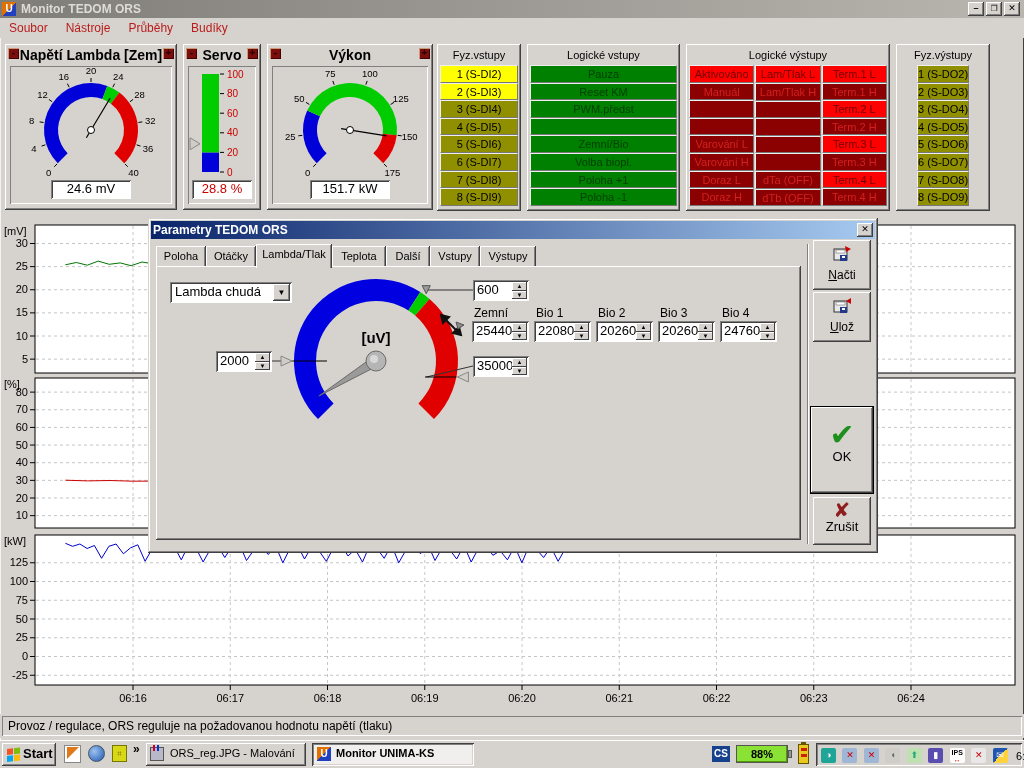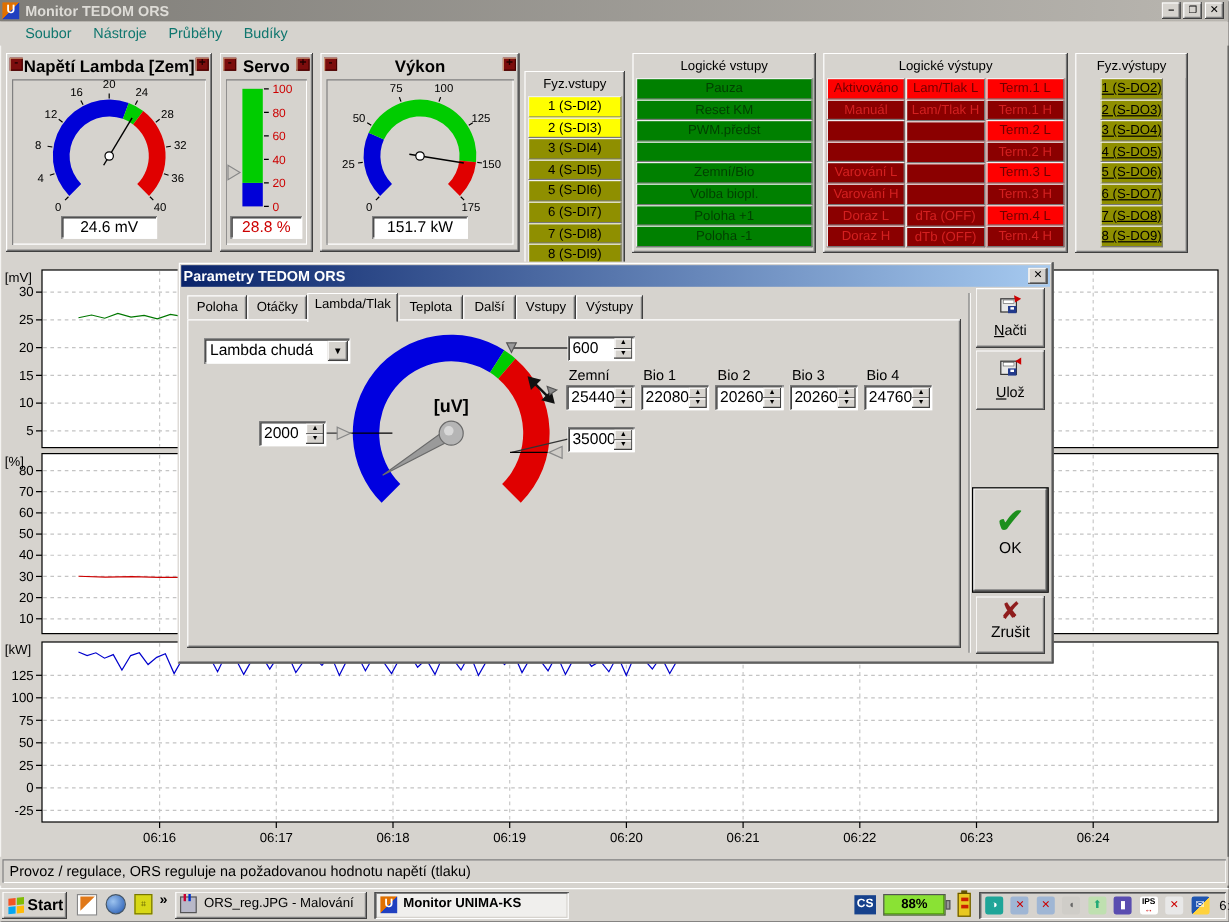--- a/index.html
+++ b/index.html
@@ -6,21 +6,21 @@
   *{box-sizing:border-box;font-family:"Liberation Sans","DejaVu Sans",sans-serif;}
   #screen{position:relative;width:1024px;height:768px;background:#d6d3ce;overflow:hidden;
     box-shadow:inset 1px 1px 0 #f4f3f1, inset -1px -1px 0 #404040;}
   .abs{position:absolute;}
   .out{box-shadow:inset -1px -1px 0 #404040, inset 1px 1px 0 #fff, inset -2px -2px 0 #808080, inset 2px 2px 0 #d6d3ce;}
   .in{box-shadow:inset 1px 1px 0 #404040, inset -1px -1px 0 #fff, inset 2px 2px 0 #808080, inset -2px -2px 0 #d6d3ce;}
   .field{background:#fff;box-shadow:inset 1px 1px 0 #808080, inset -1px -1px 0 #fff, inset 2px 2px 0 #404040;}
   .titlebar{left:0;top:0;width:1024px;height:18px;background:linear-gradient(90deg,#7f7d78,#b9b6b0);
     color:#dedcd7;font-weight:bold;font-size:12px;line-height:18px;}
   .tb-btn{width:16px;height:14px;background:#d6d3ce;font-size:9px;font-weight:bold;text-align:center;line-height:13px;color:#000;}
-  .menubar{left:0;top:18px;width:1024px;height:20px;background:#d6d3ce;font-size:12px;color:#0f766e;padding-left:12px;}
+  .menubar{left:0;top:18px;width:1024px;height:20px;background:#d6d3ce;font-size:12px;color:#b91c1c;}
   .menubar span{display:inline-block;padding:3px 9px;}
   .panel{background:#d6d3ce;}
   .ptitle{font-weight:bold;font-size:14px;color:#000;text-align:center;height:20px;line-height:20px;white-space:nowrap;overflow:hidden;}
   .mini-red{width:11px;height:11px;background:#7c0d0d;color:#200;font-size:10px;line-height:10px;text-align:center;font-weight:bold;box-shadow:inset 1px 1px 0 #c97, inset -1px -1px 0 #400;}
   .gaugebox{background:#d6d3ce;box-shadow:inset 1px 1px 0 #808080, inset -1px -1px 0 #fff;}
   .valbox{font-size:13px;text-align:center;line-height:18px;color:#000;}
   .io-head{font-size:11px;color:#000;text-align:center;background:#d6d3ce;line-height:19px;white-space:nowrap;}
   .io-cell{font-size:11px;line-height:16px;text-align:center;white-space:nowrap;overflow:hidden;
     border:1px solid #efefef;border-right-color:#777;border-bottom-color:#777;}
   .dlg{background:#d6d3ce;box-shadow:inset -1px -1px 0 #404040, inset 1px 1px 0 #d6d3ce, inset -2px -2px 0 #808080, inset 2px 2px 0 #fff;z-index:20;}
@@ -149,21 +149,21 @@
           <line x1="111.94112549695429" y1="97.94112549695427" x2="114.76955262170048" y2="100.76955262170047" stroke="#000" stroke-width="1"></line>
           <text x="120.42640687119285" y="109.92640687119285" text-anchor="middle" font-size="9.5" fill="#000">175</text>
           <line x1="69.11207225263323" y1="62.584111460040766" x2="114.53925851695226" y2="69.82087510872128" stroke="#000" stroke-width="1.2"></line>
           <circle cx="78" cy="64" r="3.5" fill="#fff" stroke="#000"></circle>
         </svg>
       <div class="abs field valbox" style="left:38px;top:114px;width:80px;height:19px;">151.7 kW</div>
     </div>
   </div>
 
   <div id="io-root">
-      <div class="abs panel out" style="left: 437px; top: 44px; width: 84px; height: 167px; padding: 2px; margin-top: 15px;">
+      <div class="abs panel out" style="left: 437px; top: 44px; width: 84px; height: 167px; padding: 2px;">
         <div class="io-head">Fyz.vstupy</div>
         <div style="display: flex; gap: 1px; padding: 0px 1px;">
           <div style="flex: 1 1 0%;">
             <div class="io-cell" style="background: rgb(255, 255, 0); color: rgb(0, 0, 0); height: 17.6px;">1 (S-DI2)</div>
             <div class="io-cell" style="background: rgb(255, 255, 0); color: rgb(0, 0, 0); height: 17.6px;">2 (S-DI3)</div>
             <div class="io-cell" style="background: rgb(143, 143, 0); color: rgb(0, 0, 0); height: 17.6px;">3 (S-DI4)</div>
             <div class="io-cell" style="background: rgb(143, 143, 0); color: rgb(0, 0, 0); height: 17.6px;">4 (S-DI5)</div>
             <div class="io-cell" style="background: rgb(143, 143, 0); color: rgb(0, 0, 0); height: 17.6px;">5 (S-DI6)</div>
             <div class="io-cell" style="background: rgb(143, 143, 0); color: rgb(0, 0, 0); height: 17.6px;">6 (S-DI7)</div>
             <div class="io-cell" style="background: rgb(143, 143, 0); color: rgb(0, 0, 0); height: 17.6px;">7 (S-DI8)</div>
@@ -216,21 +216,21 @@
             <div class="io-cell" style="background: rgb(139, 0, 0); color: rgb(212, 32, 32); height: 17.6px;">Term.2 H</div>
             <div class="io-cell" style="background: rgb(255, 0, 0); color: rgb(112, 0, 0); height: 17.6px;">Term.3 L</div>
             <div class="io-cell" style="background: rgb(139, 0, 0); color: rgb(212, 32, 32); height: 17.6px;">Term.3 H</div>
             <div class="io-cell" style="background: rgb(255, 0, 0); color: rgb(112, 0, 0); height: 17.6px;">Term.4 L</div>
             <div class="io-cell" style="background: rgb(139, 0, 0); color: rgb(212, 32, 32); height: 17.6px;">Term.4 H</div>
           </div>
         </div>
       </div>
       <div class="abs panel out" style="left: 896px; top: 44px; width: 94px; height: 167px; padding: 2px;">
         <div class="io-head">Fyz.výstupy</div>
-        <div style="display: flex; gap: 1px; padding: 0px 19px; text-decoration: underline;">
+        <div style="display: flex; gap: 1px; padding: 0px 19px;">
           <div style="flex: 1 1 0%;">
             <div class="io-cell" style="background: rgb(143, 143, 0); color: rgb(0, 0, 0); height: 17.6px;">1 (S-DO2)</div>
             <div class="io-cell" style="background: rgb(143, 143, 0); color: rgb(0, 0, 0); height: 17.6px;">2 (S-DO3)</div>
             <div class="io-cell" style="background: rgb(143, 143, 0); color: rgb(0, 0, 0); height: 17.6px;">3 (S-DO4)</div>
             <div class="io-cell" style="background: rgb(143, 143, 0); color: rgb(0, 0, 0); height: 17.6px;">4 (S-DO5)</div>
             <div class="io-cell" style="background: rgb(143, 143, 0); color: rgb(0, 0, 0); height: 17.6px;">5 (S-DO6)</div>
             <div class="io-cell" style="background: rgb(143, 143, 0); color: rgb(0, 0, 0); height: 17.6px;">6 (S-DO7)</div>
             <div class="io-cell" style="background: rgb(143, 143, 0); color: rgb(0, 0, 0); height: 17.6px;">7 (S-DO8)</div>
             <div class="io-cell" style="background: rgb(143, 143, 0); color: rgb(0, 0, 0); height: 17.6px;">8 (S-DO9)</div>
           </div>

